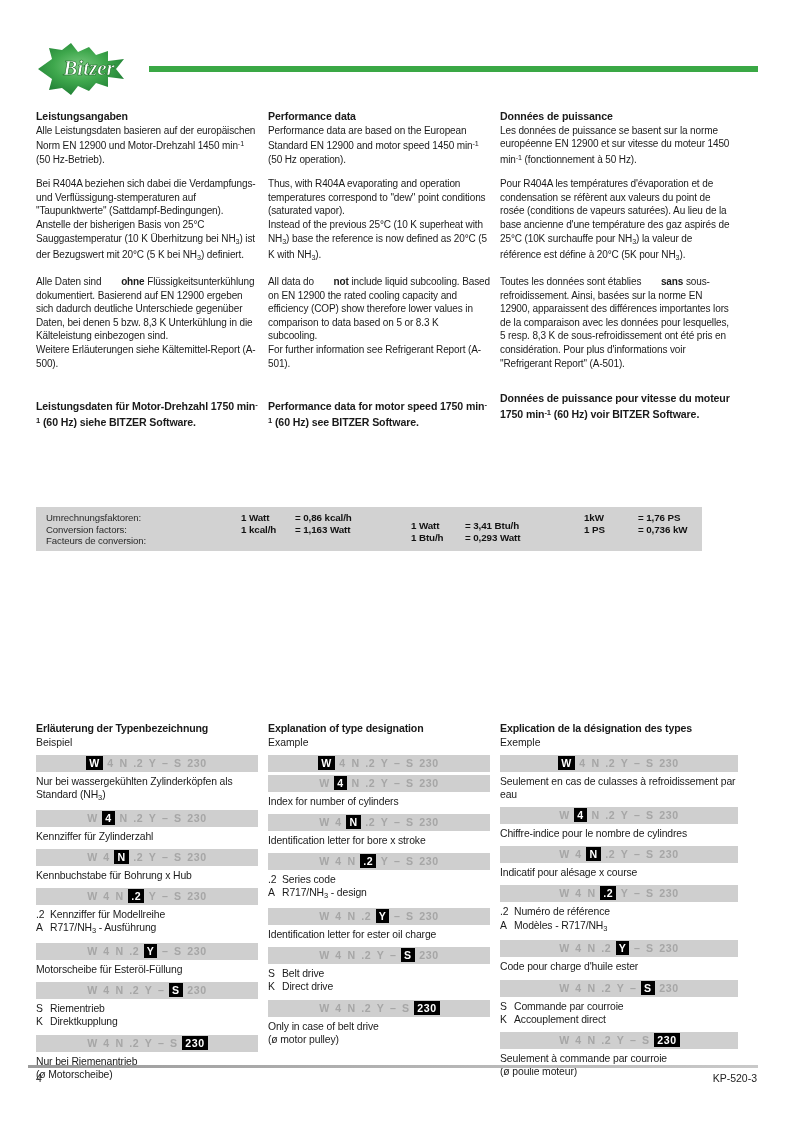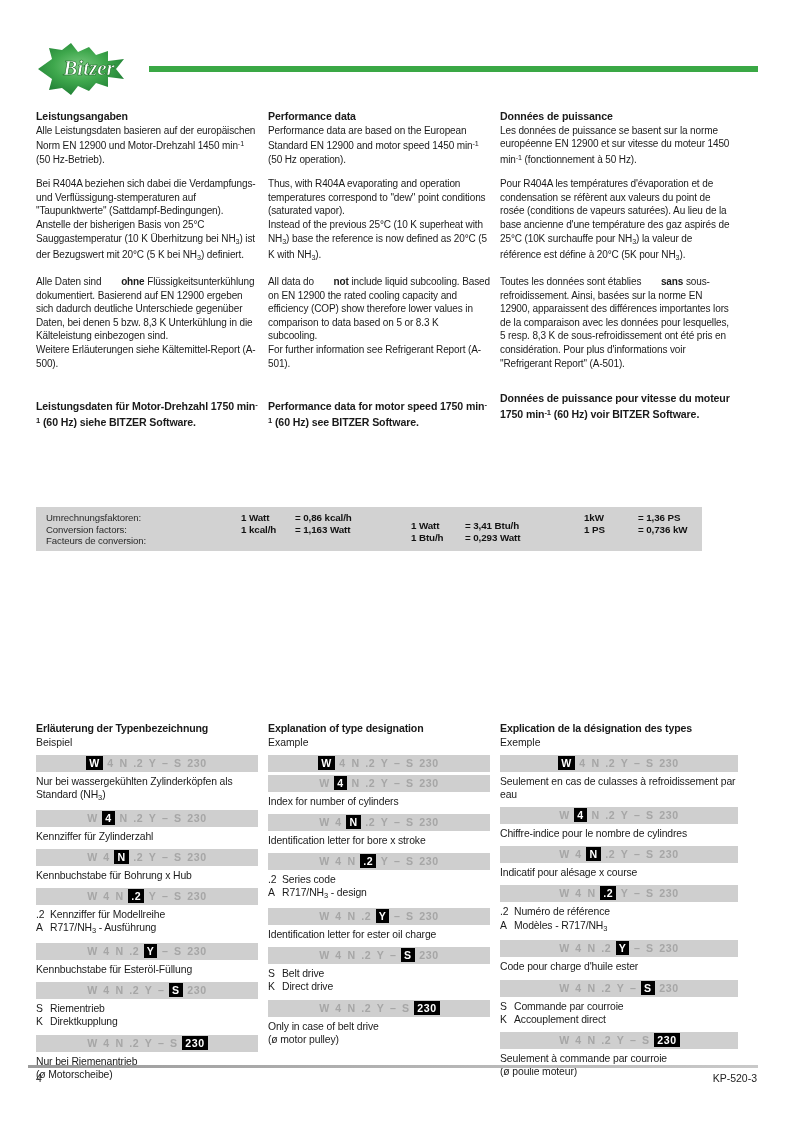--- a/index.html
+++ b/index.html
@@ -263,21 +263,21 @@
     </div>
     <div class="conv-group conv-g1">
       <span class="conv-row"><span class="lhs">1 Watt</span><span class="eq">= 0,86 kcal/h</span></span>
       <span class="conv-row"><span class="lhs">1 kcal/h</span><span class="eq">= 1,163 Watt</span></span>
     </div>
     <div class="conv-group conv-g2">
       <span class="conv-row"><span class="lhs">1 Watt</span><span class="eq">= 3,41 Btu/h</span></span>
       <span class="conv-row"><span class="lhs">1 Btu/h</span><span class="eq">= 0,293 Watt</span></span>
     </div>
     <div class="conv-group conv-g3">
-      <span class="conv-row"><span class="lhs">1kW</span><span class="eq">= 1,36 PS</span></span>
+      <span class="conv-row"><span class="lhs">1kW</span><span class="eq">= 1,76 PS</span></span>
       <span class="conv-row"><span class="lhs">1 PS</span><span class="eq">= 0,736 kW</span></span>
     </div>
   </div>
 
   <div class="type-sec">
     <div class="tcol tcol-de">
       <h2>Erläuterung der Typenbezeichnung</h2>
       <p class="subtitle">Beispiel</p>
       <div>
           <div class="desig-bar"><span class="tok hl">W</span> <span class="tok">4</span> <span class="tok">N</span> <span class="tok">.2</span> <span class="tok">Y</span> <span class="tok">–</span> <span class="tok">S</span> <span class="tok">230</span></div>
@@ -285,21 +285,21 @@
           <div class="desig-bar"><span class="tok">W</span> <span class="tok hl">4</span> <span class="tok">N</span> <span class="tok">.2</span> <span class="tok">Y</span> <span class="tok">–</span> <span class="tok">S</span> <span class="tok">230</span></div>
           <p class="desc"><span>Kennziffer für Zylinderzahl</span></p>
           <div class="desig-bar"><span class="tok">W</span> <span class="tok">4</span> <span class="tok hl">N</span> <span class="tok">.2</span> <span class="tok">Y</span> <span class="tok">–</span> <span class="tok">S</span> <span class="tok">230</span></div>
           <p class="desc"><span>Kennbuchstabe für Bohrung x Hub</span></p>
           <div class="desig-bar"><span class="tok">W</span> <span class="tok">4</span> <span class="tok">N</span> <span class="tok hl">.2</span> <span class="tok">Y</span> <span class="tok">–</span> <span class="tok">S</span> <span class="tok">230</span></div>
           <p class="desc">
             <span class="kvrow"><span class="k">.2</span><span>Kennziffer für Modellreihe</span></span>
             <span class="kvrow"><span class="k">A</span><span>R717/NH</span><sub>3</sub><span> - Ausführung</span></span>
           </p>
           <div class="desig-bar"><span class="tok">W</span> <span class="tok">4</span> <span class="tok">N</span> <span class="tok">.2</span> <span class="tok hl">Y</span> <span class="tok">–</span> <span class="tok">S</span> <span class="tok">230</span></div>
-          <p class="desc"><span>Kennbuchstabe für Esteröl-Füllung</span></p>
+          <p class="desc"><span>Motorscheibe für Esteröl-Füllung</span></p>
           <div class="desig-bar"><span class="tok">W</span> <span class="tok">4</span> <span class="tok">N</span> <span class="tok">.2</span> <span class="tok">Y</span> <span class="tok">–</span> <span class="tok hl">S</span> <span class="tok">230</span></div>
           <p class="desc">
             <span class="kvrow"><span class="k">S</span><span>Riementrieb</span></span>
             <span class="kvrow"><span class="k">K</span><span>Direktkupplung</span></span>
           </p>
           <div class="desig-bar"><span class="tok">W</span> <span class="tok">4</span> <span class="tok">N</span> <span class="tok">.2</span> <span class="tok">Y</span> <span class="tok">–</span> <span class="tok">S</span> <span class="tok hl">230</span></div>
           <p class="desc"><span>Nur bei Riemenantrieb</span><br><span>(ø Motorscheibe)</span></p>
         </div>
     </div>
     <div class="tcol tcol-en">

